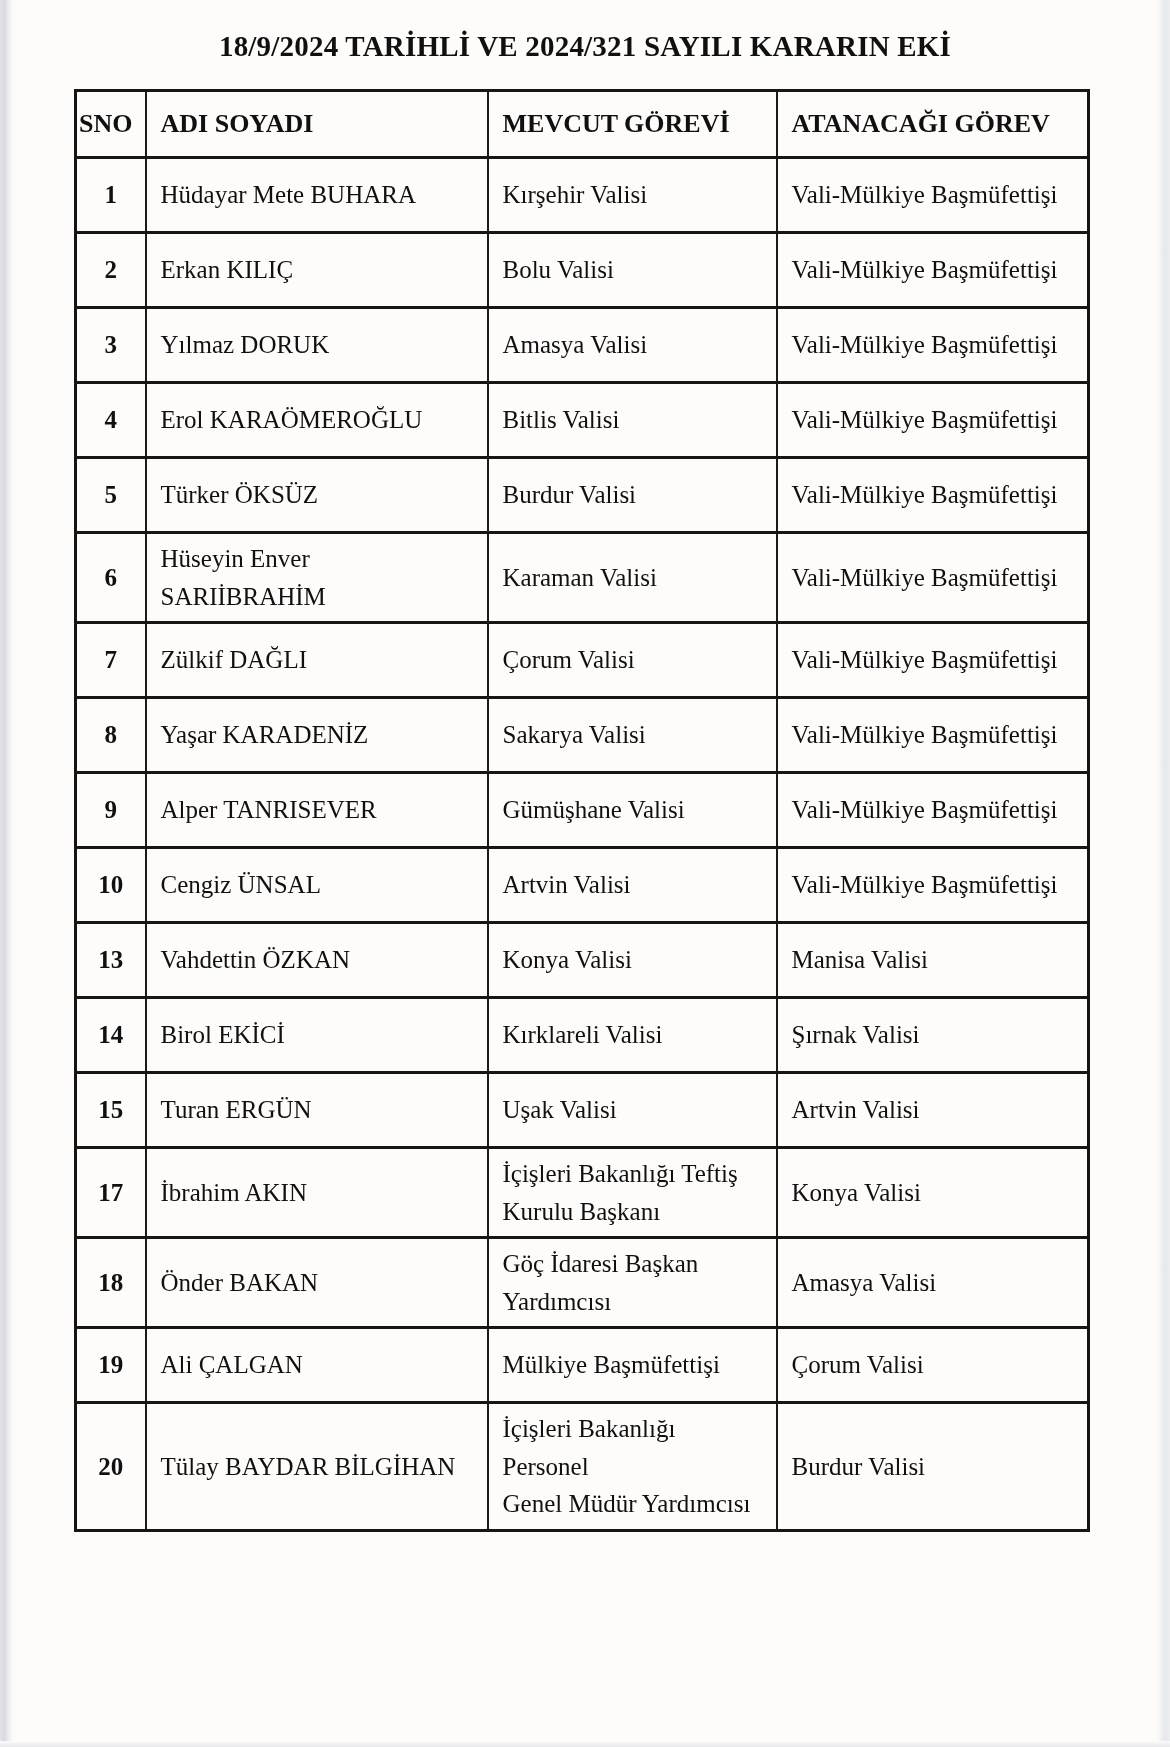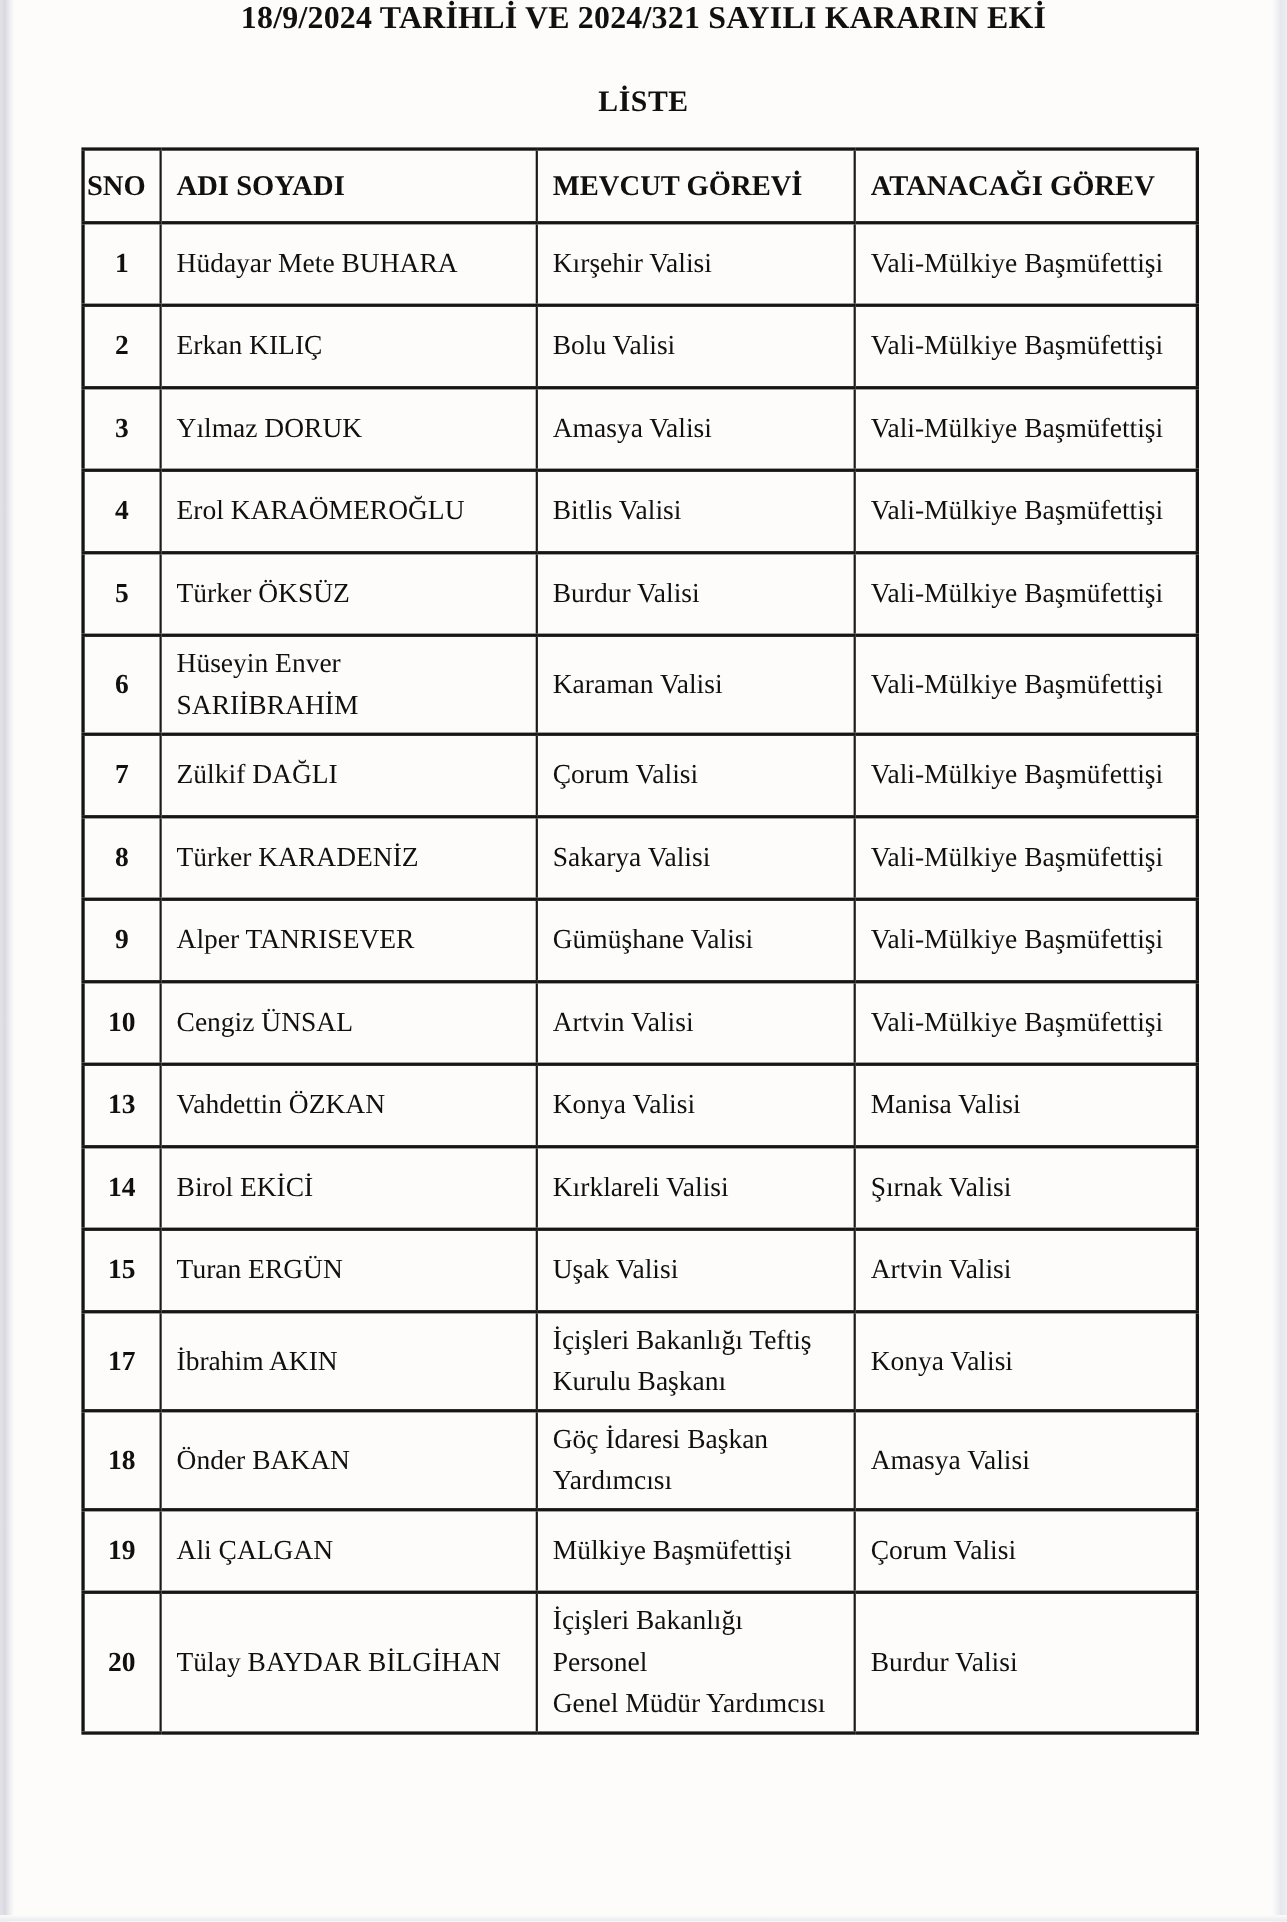--- a/index.html
+++ b/index.html
@@ -24,20 +24,21 @@
   .edge-right {
     position: absolute; right: 0; top: 0; bottom: 0; width: 14px;
     background: linear-gradient(to left, #eceef1 0%, #e6e8ec 40%, #f7f7f9 80%, #fdfcfb 100%);
   }
   .edge-bottom {
     position: absolute; left: 0; right: 0; bottom: 0; height: 6px;
     background: linear-gradient(to top, #e9e9ed 0%, #f5f5f7 70%, #fdfcfb 100%);
   }
   .doc-title {
     margin: 0;
+    padding-top: 30px;
     text-align: center;
     font-size: 29px;
     font-weight: 700;
     letter-spacing: 0.2px;
   }
   .doc-subtitle {
     margin: 0;
     margin-top: 44px;
     text-align: center;
     font-size: 27px;
@@ -94,21 +95,20 @@
 </style>
 </head>
 <body>
 
 <div class="page">
   <div class="edge-left"></div>
   <div class="edge-right"></div>
   <div class="edge-bottom"></div>
 
   <h1 class="doc-title">18/9/2024 TARİHLİ VE 2024/321 SAYILI KARARIN EKİ</h1>
-  <h2 class="doc-subtitle">LİSTE</h2>
 
   <table class="list-table">
     <colgroup>
       <col class="c-sno">
       <col class="c-name">
       <col class="c-current">
       <col class="c-target">
     </colgroup>
     <thead>
       <tr>
@@ -156,21 +156,21 @@
       <td class="cell-target">Vali-Mülkiye Başmüfettişi</td>
     </tr>
         <tr>
       <td class="cell-sno">7</td>
       <td class="cell-name">Zülkif DAĞLI</td>
       <td class="cell-current">Çorum Valisi</td>
       <td class="cell-target">Vali-Mülkiye Başmüfettişi</td>
     </tr>
         <tr>
       <td class="cell-sno">8</td>
-      <td class="cell-name">Türker KARADENİZ</td>
+      <td class="cell-name">Yaşar KARADENİZ</td>
       <td class="cell-current">Sakarya Valisi</td>
       <td class="cell-target">Vali-Mülkiye Başmüfettişi</td>
     </tr>
         <tr>
       <td class="cell-sno">9</td>
       <td class="cell-name">Alper TANRISEVER</td>
       <td class="cell-current">Gümüşhane Valisi</td>
       <td class="cell-target">Vali-Mülkiye Başmüfettişi</td>
     </tr>
         <tr>

